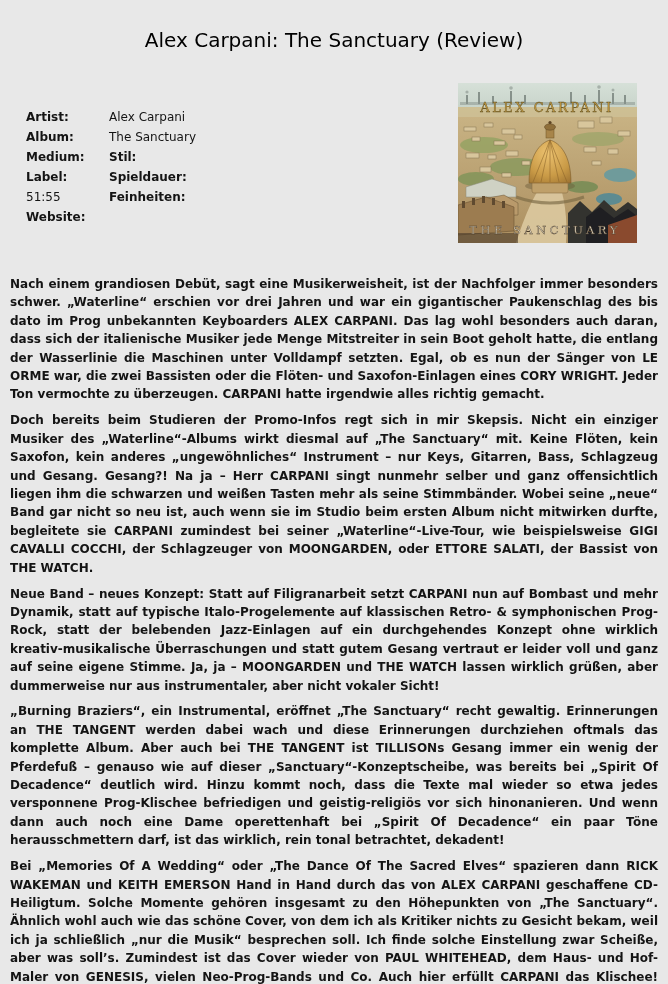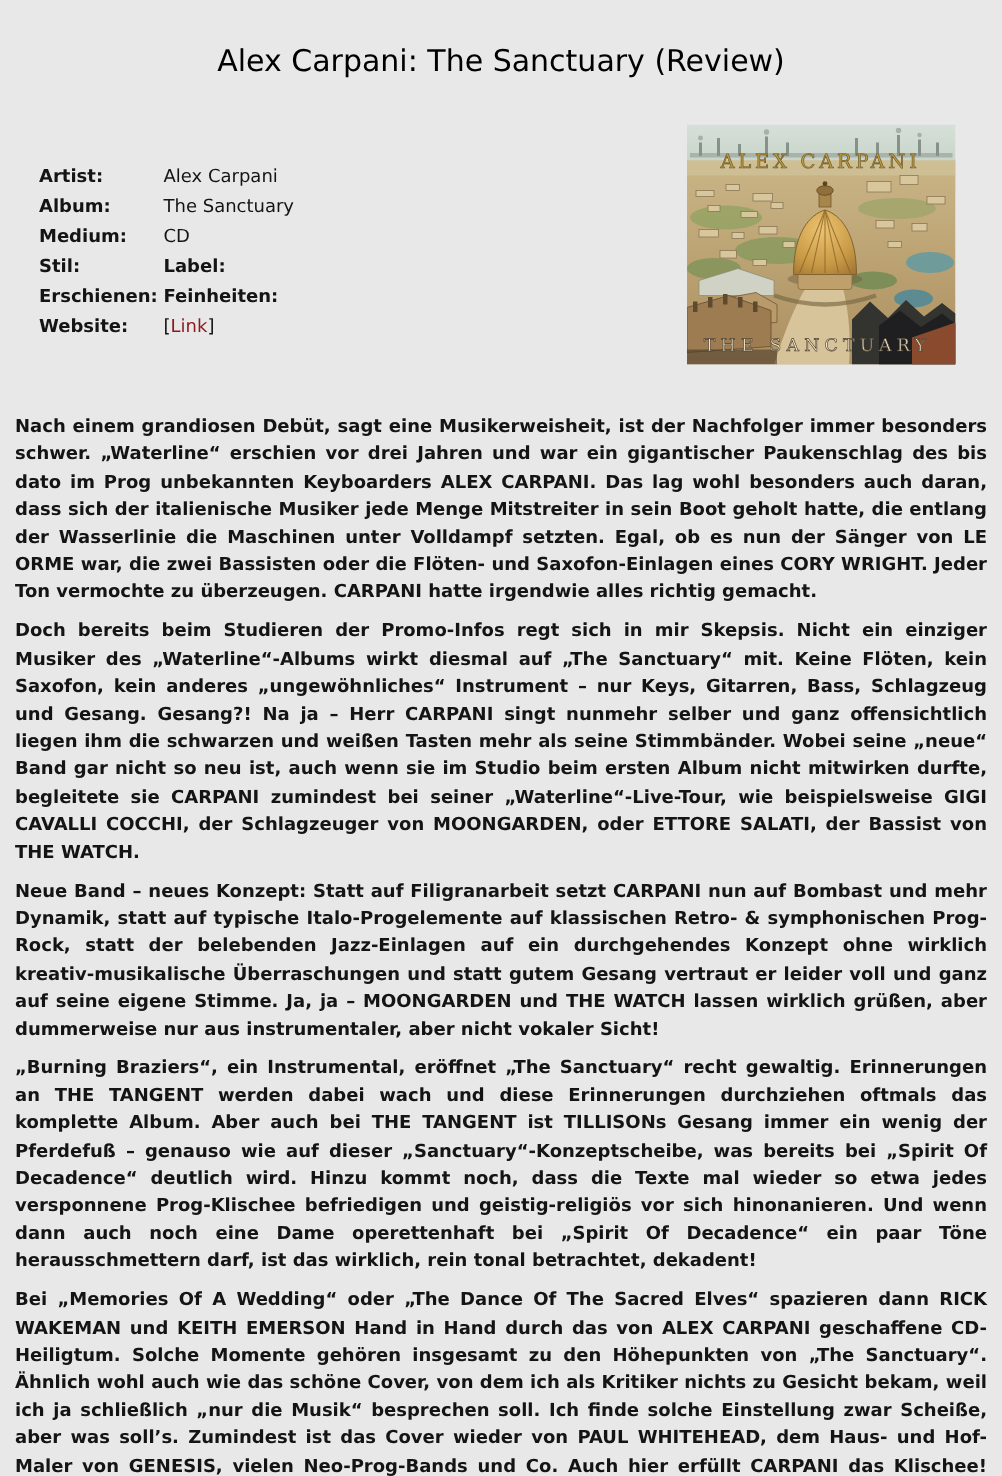--- a/index.html
+++ b/index.html
@@ -77,28 +77,26 @@
 <h1 class="page-title">Alex Carpani: The Sanctuary (Review)</h1>
 
 <div class="header">
 
   <div class="info-grid">
     <div class="lbl">Artist:</div>
     <div class="val">Alex Carpani</div>
     <div class="lbl">Album:</div>
     <div class="val">The Sanctuary</div>
     <div class="lbl">Medium:</div>
-    <div class="val">CD</div>
     <div class="lbl">Stil:</div>
     <div class="lbl">Label:</div>
-    <div class="lbl">Erschienen:</div>
+    <div class="lbl">Spieldauer:</div>
+    <div class="val">51:55</div>
     <div class="lbl">Feinheiten:</div>
     <div class="lbl">Website:</div>
-    <div class="val"><span>[</span><span class="weblink">Link</span><span>]</span>
-    </div>
   </div>
 
   <svg class="cover" viewBox="0 0 179 160" xmlns="http://www.w3.org/2000/svg" aria-hidden="true">
     <defs>
       <linearGradient id="sky" x1="0" y1="0" x2="0" y2="1">
         <stop offset="0" stop-color="#d6e0d8"></stop>
         <stop offset="1" stop-color="#bccabe"></stop>
       </linearGradient>
       <linearGradient id="ground" x1="0" y1="0" x2="0" y2="1">
         <stop offset="0" stop-color="#cab586"></stop>

